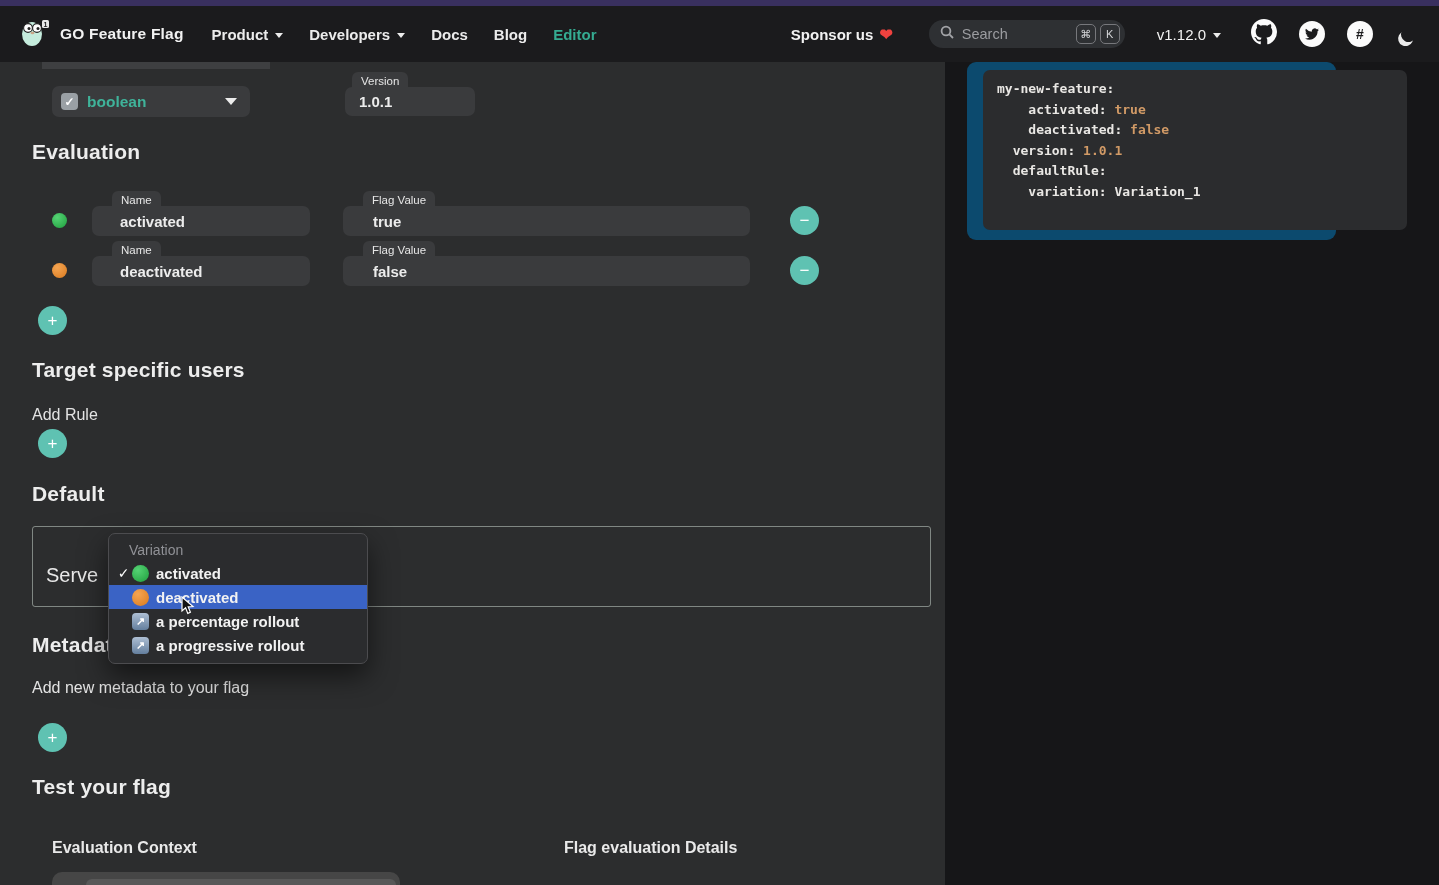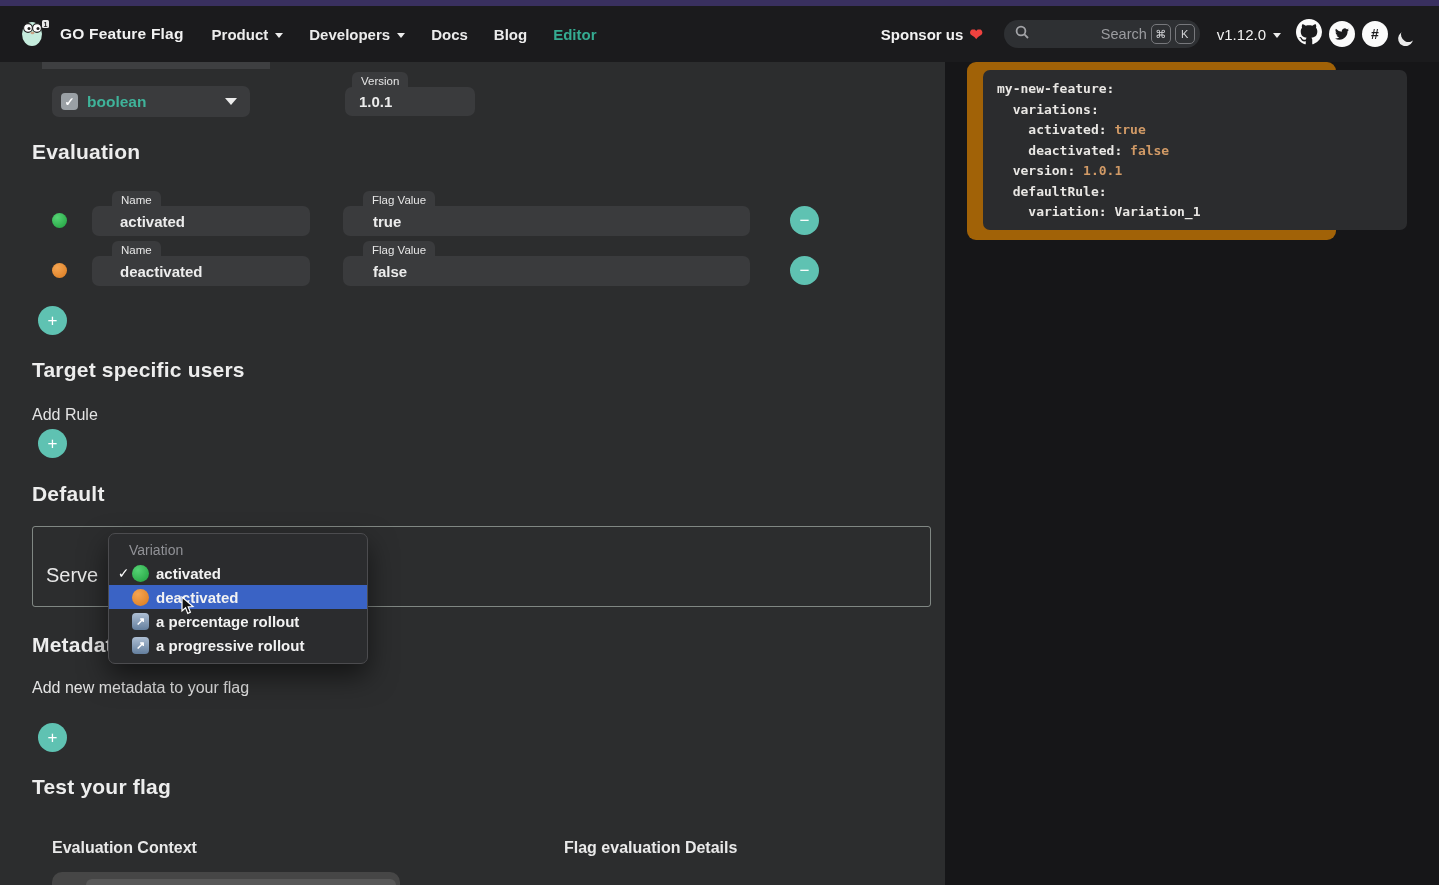--- a/index.html
+++ b/index.html
@@ -9,35 +9,35 @@
   
   .top-accent { position:absolute; left:0; top:0; width:100%; height:6px; background:#39305f; }
   .navbar { position:absolute; left:0; top:6px; width:100%; height:56px; background:#1b1b1d;
             display:flex; align-items:center; padding:16px 18px; }
   .brand-wrap { display:flex; align-items:center; gap:10px; }
   .brand { color:#f2f2f2; font-weight:bold; font-size:15.5px; letter-spacing:.2px; white-space:nowrap; }
   .nav-links { display:flex; align-items:center; gap:26px; margin-left:28px; }
   .nav-link { display:flex; align-items:center; gap:7px; color:#ececec; font-weight:bold; font-size:15px; cursor:pointer; }
   .nav-link.active { color:#35ab91; }
   .caret-down { width:0; height:0; border-left:4.5px solid transparent; border-right:4.5px solid transparent; border-top:5.5px solid #ececec; margin-top:2px; }
-  .nav-right { margin-left:auto; display:flex; align-items:center; gap:7px;text-align:right; }
+  .nav-right { margin-left:auto; display:flex; align-items:center; gap:22px; }
   .sponsor { display:flex; align-items:center; gap:6px; color:#f2f2f2; font-weight:bold; font-size:15px; margin-right:14px; }
   .heart { color:#f0423f; font-size:16px; }
   .searchbar { width:196px; height:28px; background:#2e3033; border-radius:15px; display:flex; align-items:center; padding:0 5px 0 11px; margin-right:10px; }
   .searchbar .ph { color:#9b9ca0; font-size:14.5px; margin-left:8px; flex:1; }
   .keycap { width:20px; height:20px; border:1px solid #77787c; border-radius:5px; color:#d4d5d8; font-size:11px;
             display:flex; align-items:center; justify-content:center; margin-left:4px; background:transparent; }
   .ver-select { display:flex; align-items:center; gap:7px; color:#f2f2f2; font-weight:normal; font-size:15px; margin-right:8px; cursor:pointer; }
   .icon-circle { width:26px; height:26px; border-radius:50%; background:#fbfbfb; display:flex; align-items:center; justify-content:center; cursor:pointer; }
   .moon-wrap { width:26px; height:26px; display:flex; align-items:center; justify-content:center; cursor:pointer; }
   .moon { width:15px; height:15px; border-radius:50%; box-shadow:-4px 3px 0 0 #eaeaea; transform:rotate(-18deg); }
 
   
   .right-bg { position:absolute; left:945px; top:62px; width:494px; height:823px; background:#161618; }
-  .code-panel { position:absolute; left:967px; top:62px; width:369px; height:178px; background:#a16207; border-radius:9px; }
+  .code-panel { position:absolute; left:967px; top:62px; width:369px; height:178px; background:#0c4a6e; border-radius:9px; }
   .code-box { position:absolute; left:16px; top:8px; width:424px; height:160px; background:#2b2c2e; border-radius:7px; padding:9px 14px; }
   .code-line { font-family:"DejaVu Sans Mono", monospace; font-size:13px; line-height:20.5px; font-weight:bold; color:#e9e7e4; white-space:pre; }
   .code-line .val { color:#d19a66; }
 
   
   .h2 { position:absolute; color:#ededed; font-weight:bold; font-size:21px; letter-spacing:.2px; }
   .label-tab { position:absolute; background:#3a3b3d; color:#e6e6e6; font-size:11.5px; padding:3px 9px 8px; border-radius:6px 6px 0 0; z-index:1; }
   .input-box { position:absolute; background:#3a3b3d; border-radius:7px; color:#ececec; font-weight:bold; font-size:15px; display:flex; align-items:center; z-index:2; }
   .dot { border-radius:50%; }
   .dot.green { background:radial-gradient(circle at 35% 30%, #55d374, #1f9e3d); }
@@ -162,21 +162,20 @@
       <span class="moon-wrap">
           <span class="moon"></span>
         </span>
     </div>
   </div>
 
   <div class="right-bg"></div>
   <div class="code-panel">
     <div class="code-box">
       <div class="code-line"><span>my-new-feature:</span><span class="val"></span></div>
-      <div class="code-line"><span>  variations:</span><span class="val"></span></div>
       <div class="code-line"><span>    activated: </span><span class="val">true</span></div>
       <div class="code-line"><span>    deactivated: </span><span class="val">false</span></div>
       <div class="code-line"><span>  version: </span><span class="val">1.0.1</span></div>
       <div class="code-line"><span>  defaultRule:</span><span class="val"></span></div>
       <div class="code-line"><span>    variation: Variation_1</span><span class="val"></span></div>
     </div>
   </div>
 
   <div class="cutoff-bar"></div>
 

